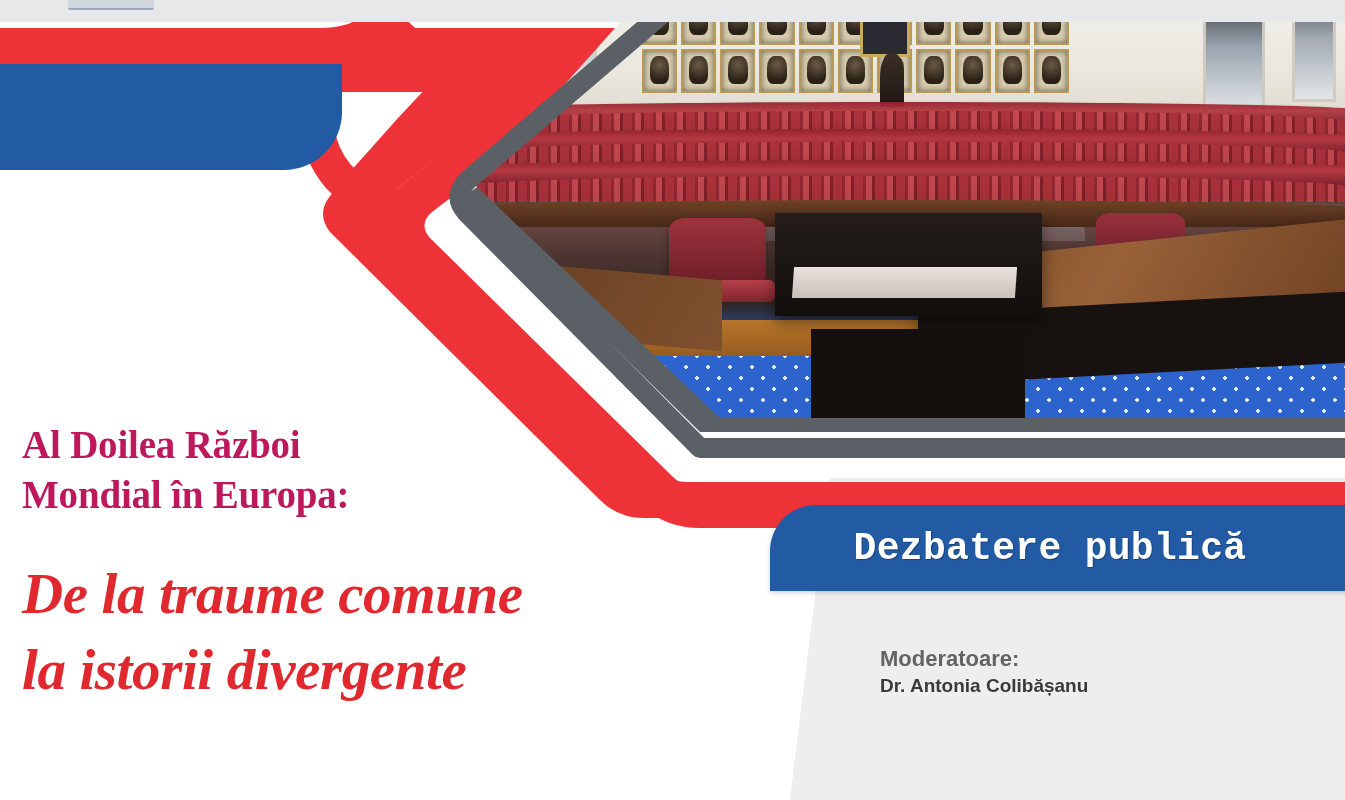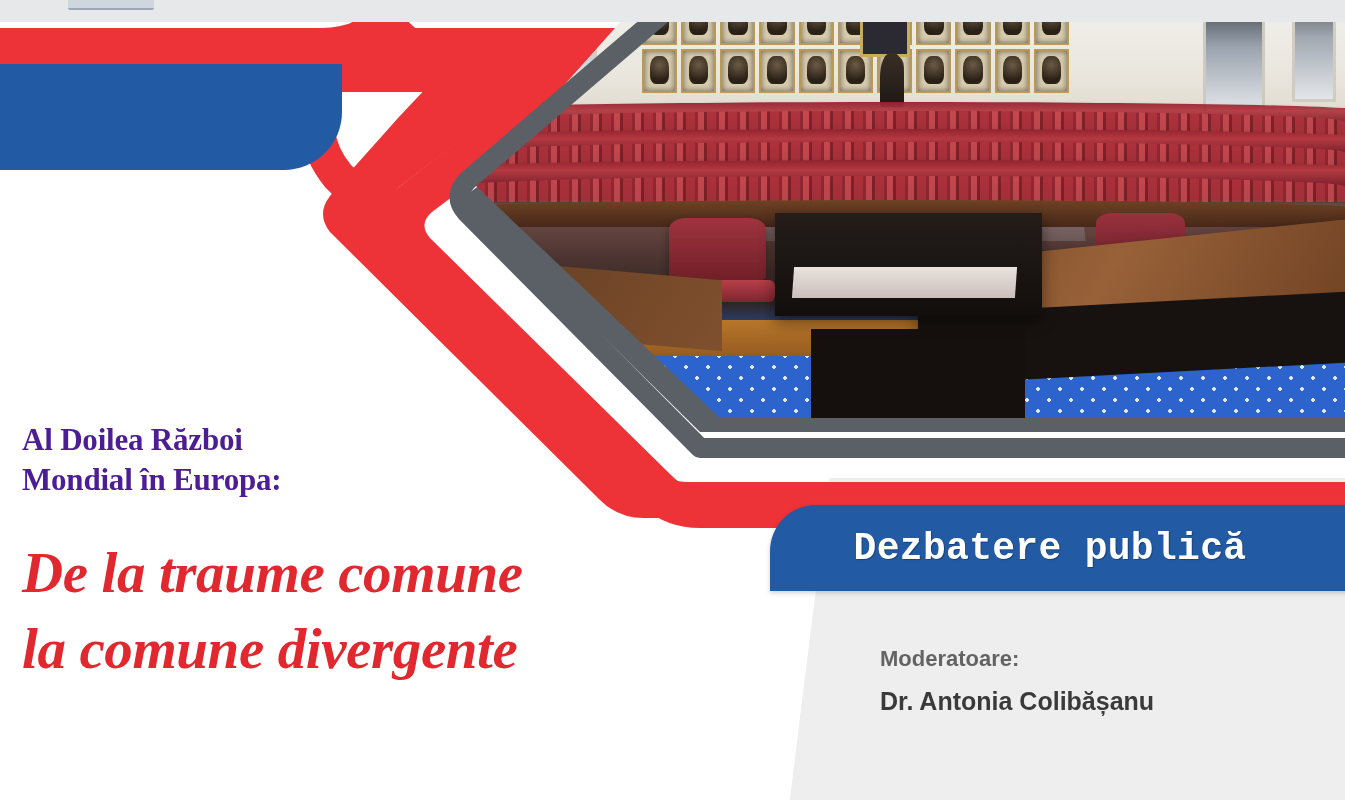--- a/index.html
+++ b/index.html
@@ -213,28 +213,28 @@
     text-shadow:1px 1px 1px rgba(0,0,0,.28);
     padding-right:40px;
   }
 
   
   .mod{
     position:absolute;left:880px;top:645px;width:440px;
     text-align:left;z-index:25;color:#3b3b3b;
   }
   .mod .m1{font-size:22px;font-weight:bold;line-height:1.25;color:#636363;}
-  .mod .m2{font-size:25px;font-weight:bold;line-height:1.3;color:#3a3a3a;margin-top:12px;}
+  .mod .m2{font-size:19px;font-weight:bold;line-height:1.3;color:#3a3a3a;margin-top:1px;}
 
   
   .titles{position:absolute;left:22px;top:420px;width:720px;z-index:25;}
   .t-main{
     font-family:"Liberation Serif",serif;
-    font-weight:bold;font-size:31px;line-height:1.28;
-    color:#4c1d95;letter-spacing:-0.2px;
+    font-weight:bold;font-size:39px;line-height:1.28;
+    color:#be185d;letter-spacing:-0.2px;
   }
   .t-sub{
     font-family:"Liberation Serif",serif;
     font-weight:bold;font-size:57px;line-height:1.33;
     color:#e0282e;margin-top:36px;letter-spacing:-0.4px;font-style:italic;
   }
 </style>
 </head>
 <body>
 
@@ -410,21 +410,21 @@
     <span>Dezbatere publică</span>
   </div>
 
   <div class="titles">
     <div class="t-main">
       <div>Al Doilea Război</div>
       <div>Mondial în Europa:</div>
     </div>
     <div class="t-sub">
       <div>De la traume comune</div>
-      <div>la comune divergente</div>
+      <div>la istorii divergente</div>
     </div>
   </div>
 
   <div class="mod">
     <div class="m1">Moderatoare:</div>
     <div class="m2">Dr. Antonia Colibășanu</div>
   </div>
 
   <div class="chrome-strip"></div>
   <div class="chrome-tab"></div>

